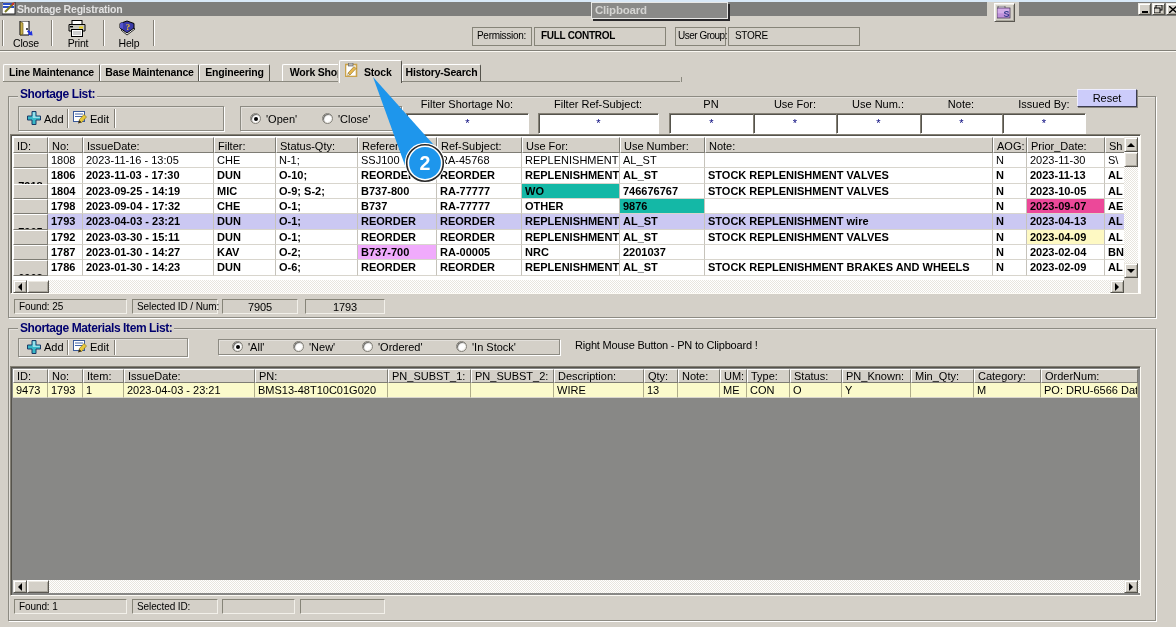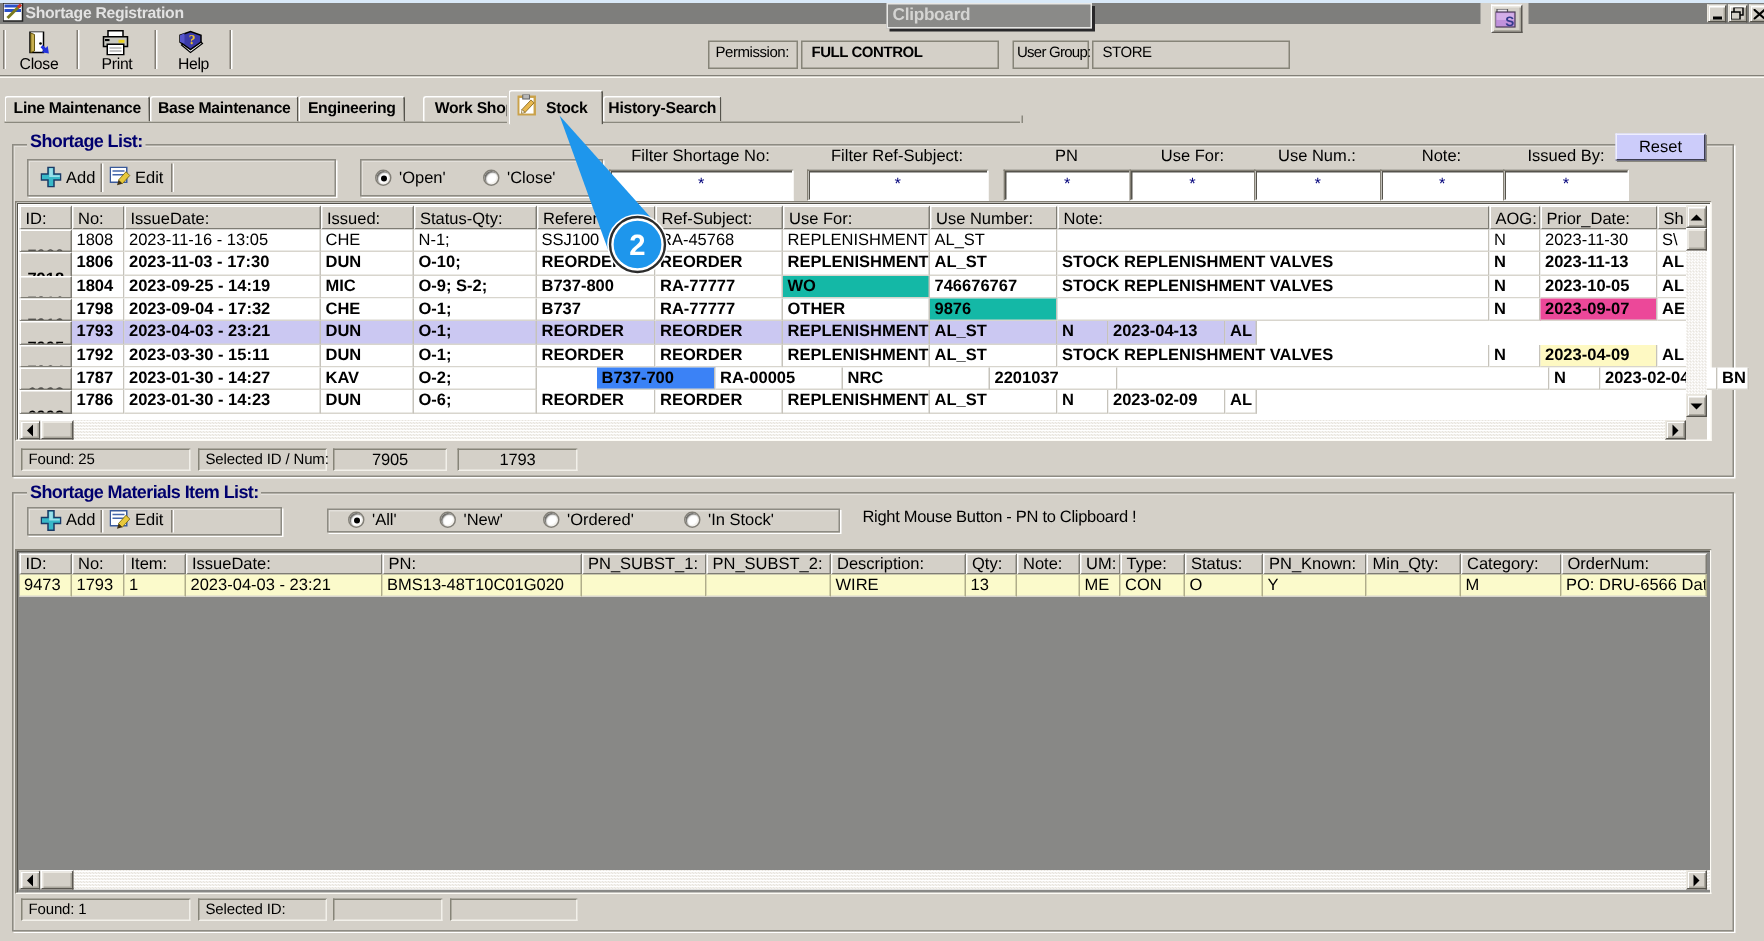--- a/index.html
+++ b/index.html
@@ -178,21 +178,21 @@
     <div style="text-align:center;color:#00007a;padding-top:3px;">*</div>
   </div>
 
 <div class="abs" style="left:1077px;top:89px;width:60px;height:18px;background:#ccccfa;border:1px solid;border-color:#eeeeff #3c3c50 #3c3c50 #eeeeff;box-shadow:1px 1px 0 #8a887e;text-align:center;padding-top:2px;">Reset</div>
 
 <div id="t1" class="abs" style="left:10px;top:134px;width:1131px;height:160px;background:#fff;border:1px solid;border-color:#848075 #fdfbf5 #fdfbf5 #848075;box-shadow:inset 1px 1px 0 #55534c;">
     <div class="row" style="top:2px;">
       <div class="hc" style="width:35px;height:16px;">ID:</div>
       <div class="hc" style="width:35px;height:16px;">No:</div>
       <div class="hc" style="width:131px;height:16px;">IssueDate:</div>
-      <div class="hc" style="width:62px;height:16px;">Issued:</div>
+      <div class="hc" style="width:62px;height:16px;">Filter:</div>
       <div class="hc" style="width:82px;height:16px;">Status-Qty:</div>
       <div class="hc" style="width:79px;height:16px;">Reference:</div>
       <div class="hc" style="width:85px;height:16px;">Ref-Subject:</div>
       <div class="hc" style="width:98px;height:16px;">Use For:</div>
       <div class="hc" style="width:85px;height:16px;">Use Number:</div>
       <div class="hc" style="width:288px;height:16px;">Note:</div>
       <div class="hc" style="width:34px;height:16px;">AOG:</div>
       <div class="hc" style="width:78px;height:16px;">Prior_Date:</div>
       <div class="hc" style="width:21px;height:16px;">Sh</div>
     </div>
@@ -259,20 +259,21 @@
     <div class="row" style="top:79.39999999999999px;font-weight:bold;">
       <div class="idc" style="width:35px;height:15.35px;">7905</div>
       <div class="dc" style="width:35px;height:15.35px;background:#cbc8f2;">1793</div>
       <div class="dc" style="width:131px;height:15.35px;background:#cbc8f2;">2023-04-03 - 23:21</div>
       <div class="dc" style="width:62px;height:15.35px;background:#cbc8f2;">DUN</div>
       <div class="dc" style="width:82px;height:15.35px;background:#cbc8f2;">O-1;</div>
       <div class="dc" style="width:79px;height:15.35px;background:#cbc8f2;">REORDER</div>
       <div class="dc" style="width:85px;height:15.35px;background:#cbc8f2;">REORDER</div>
       <div class="dc" style="width:98px;height:15.35px;background:#cbc8f2;">REPLENISHMENT</div>
       <div class="dc" style="width:85px;height:15.35px;background:#cbc8f2;">AL_ST</div>
+      <div class="dc" style="width:288px;height:15.35px;background:#cbc8f2;">STOCK REPLENISHMENT wire</div>
       <div class="dc" style="width:34px;height:15.35px;background:#cbc8f2;">N</div>
       <div class="dc" style="width:78px;height:15.35px;background:#cbc8f2;">2023-04-13</div>
       <div class="dc" style="width:21px;height:15.35px;background:#cbc8f2;">AL</div>
     </div>
     <div class="row" style="top:94.74999999999999px;font-weight:bold;">
       <div class="idc" style="width:35px;height:15.35px;">7904</div>
       <div class="dc" style="width:35px;height:15.35px;background:#fff;">1792</div>
       <div class="dc" style="width:131px;height:15.35px;background:#fff;">2023-03-30 - 15:11</div>
       <div class="dc" style="width:62px;height:15.35px;background:#fff;">DUN</div>
       <div class="dc" style="width:82px;height:15.35px;background:#fff;">O-1;</div>
@@ -284,39 +285,40 @@
       <div class="dc" style="width:34px;height:15.35px;background:#fff;">N</div>
       <div class="dc" style="width:78px;height:15.35px;background:#fef9c3;">2023-04-09</div>
       <div class="dc" style="width:21px;height:15.35px;background:#fff;">AL</div>
     </div>
     <div class="row" style="top:110.09999999999998px;font-weight:bold;">
       <div class="idc" style="width:35px;height:15.35px;">6903</div>
       <div class="dc" style="width:35px;height:15.35px;background:#fff;">1787</div>
       <div class="dc" style="width:131px;height:15.35px;background:#fff;">2023-01-30 - 14:27</div>
       <div class="dc" style="width:62px;height:15.35px;background:#fff;">KAV</div>
       <div class="dc" style="width:82px;height:15.35px;background:#fff;">O-2;</div>
-      <div class="dc" style="width:79px;height:15.35px;background:#3b82f6;margin-left:40px;">B737-700</div>
+      <div class="dc" style="width:79px;height:15.35px;background:#f0abfc;">B737-700</div>
       <div class="dc" style="width:85px;height:15.35px;background:#fff;">RA-00005</div>
       <div class="dc" style="width:98px;height:15.35px;background:#fff;">NRC</div>
       <div class="dc" style="width:85px;height:15.35px;background:#fff;">2201037</div>
       <div class="dc" style="width:288px;height:15.35px;background:#fff;"></div>
       <div class="dc" style="width:34px;height:15.35px;background:#fff;">N</div>
       <div class="dc" style="width:78px;height:15.35px;background:#fff;">2023-02-04</div>
       <div class="dc" style="width:21px;height:15.35px;background:#fff;">BN</div>
     </div>
     <div class="row" style="top:125.44999999999997px;font-weight:bold;">
       <div class="idc" style="width:35px;height:15.35px;">6902</div>
       <div class="dc" style="width:35px;height:15.35px;background:#fff;">1786</div>
       <div class="dc" style="width:131px;height:15.35px;background:#fff;">2023-01-30 - 14:23</div>
       <div class="dc" style="width:62px;height:15.35px;background:#fff;">DUN</div>
       <div class="dc" style="width:82px;height:15.35px;background:#fff;">O-6;</div>
       <div class="dc" style="width:79px;height:15.35px;background:#fff;">REORDER</div>
       <div class="dc" style="width:85px;height:15.35px;background:#fff;">REORDER</div>
       <div class="dc" style="width:98px;height:15.35px;background:#fff;">REPLENISHMENT</div>
       <div class="dc" style="width:85px;height:15.35px;background:#fff;">AL_ST</div>
+      <div class="dc" style="width:288px;height:15.35px;background:#fff;">STOCK REPLENISHMENT BRAKES AND WHEELS</div>
       <div class="dc" style="width:34px;height:15.35px;background:#fff;">N</div>
       <div class="dc" style="width:78px;height:15.35px;background:#fff;">2023-02-09</div>
       <div class="dc" style="width:21px;height:15.35px;background:#fff;">AL</div>
     </div>
     <div class="abs checker" style="left:1113px;top:2px;width:14px;height:141px;"></div>
     <div class="arrowbtn" style="left:1113px;top:2px;width:14px;height:15px;">
       <div class="tri-u"></div>
     </div>
     <div class="abs raise" style="left:1113px;top:17px;width:14px;height:15px;"></div>
     <div class="arrowbtn" style="left:1113px;top:128px;width:14px;height:15px;">

